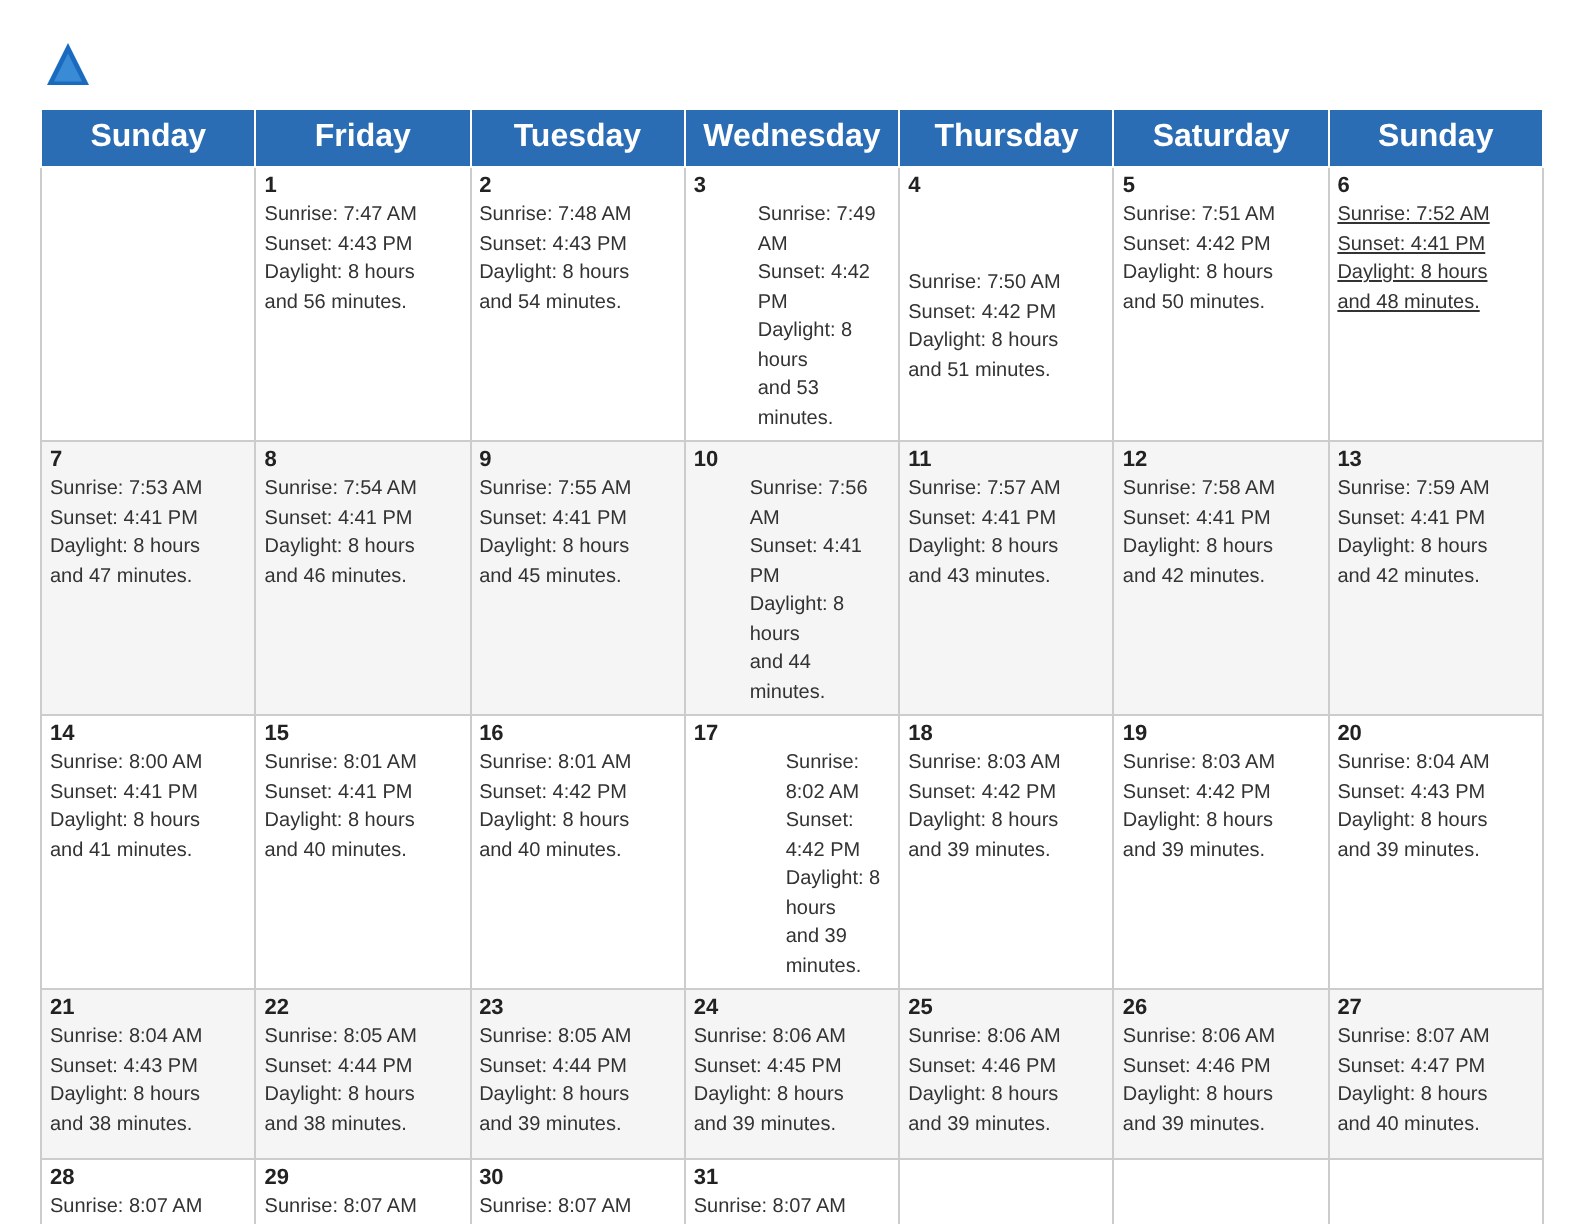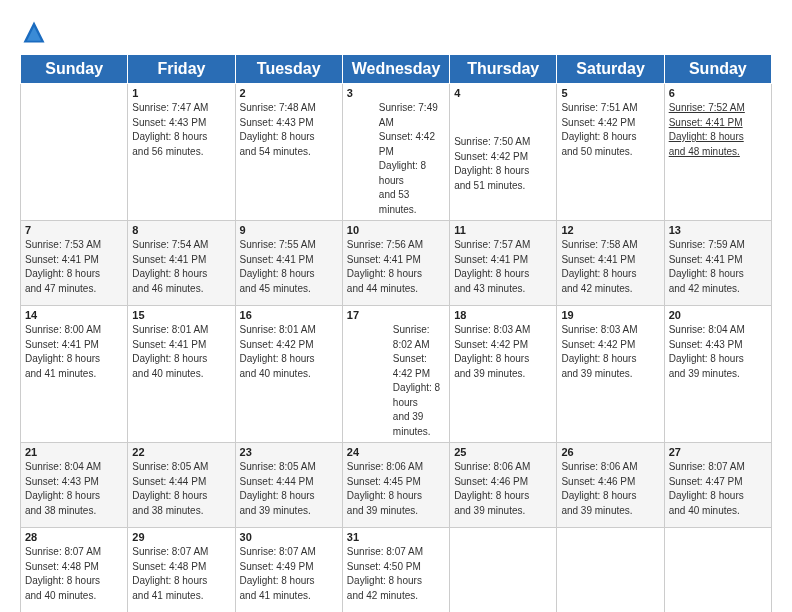--- a/index.html
+++ b/index.html
@@ -190,21 +190,21 @@
           </td>
           <td>
             <div class="day-num">9</div>
             <div class="day-info" style="white-space: pre-line;">Sunrise: 7:55 AM
 Sunset: 4:41 PM
 Daylight: 8 hours
 and 45 minutes.</div>
           </td>
           <td>
             <div class="day-num">10</div>
-            <div class="day-info" style="white-space: pre-line;">Sunrise: 7:56 AM
+            <div class="day-info" style="white-space: pre-line; margin-left: 28px;">Sunrise: 7:56 AM
 Sunset: 4:41 PM
 Daylight: 8 hours
 and 44 minutes.</div>
           </td>
           <td>
             <div class="day-num">11</div>
             <div class="day-info" style="white-space: pre-line;">Sunrise: 7:57 AM
 Sunset: 4:41 PM
 Daylight: 8 hours
 and 43 minutes.</div>

